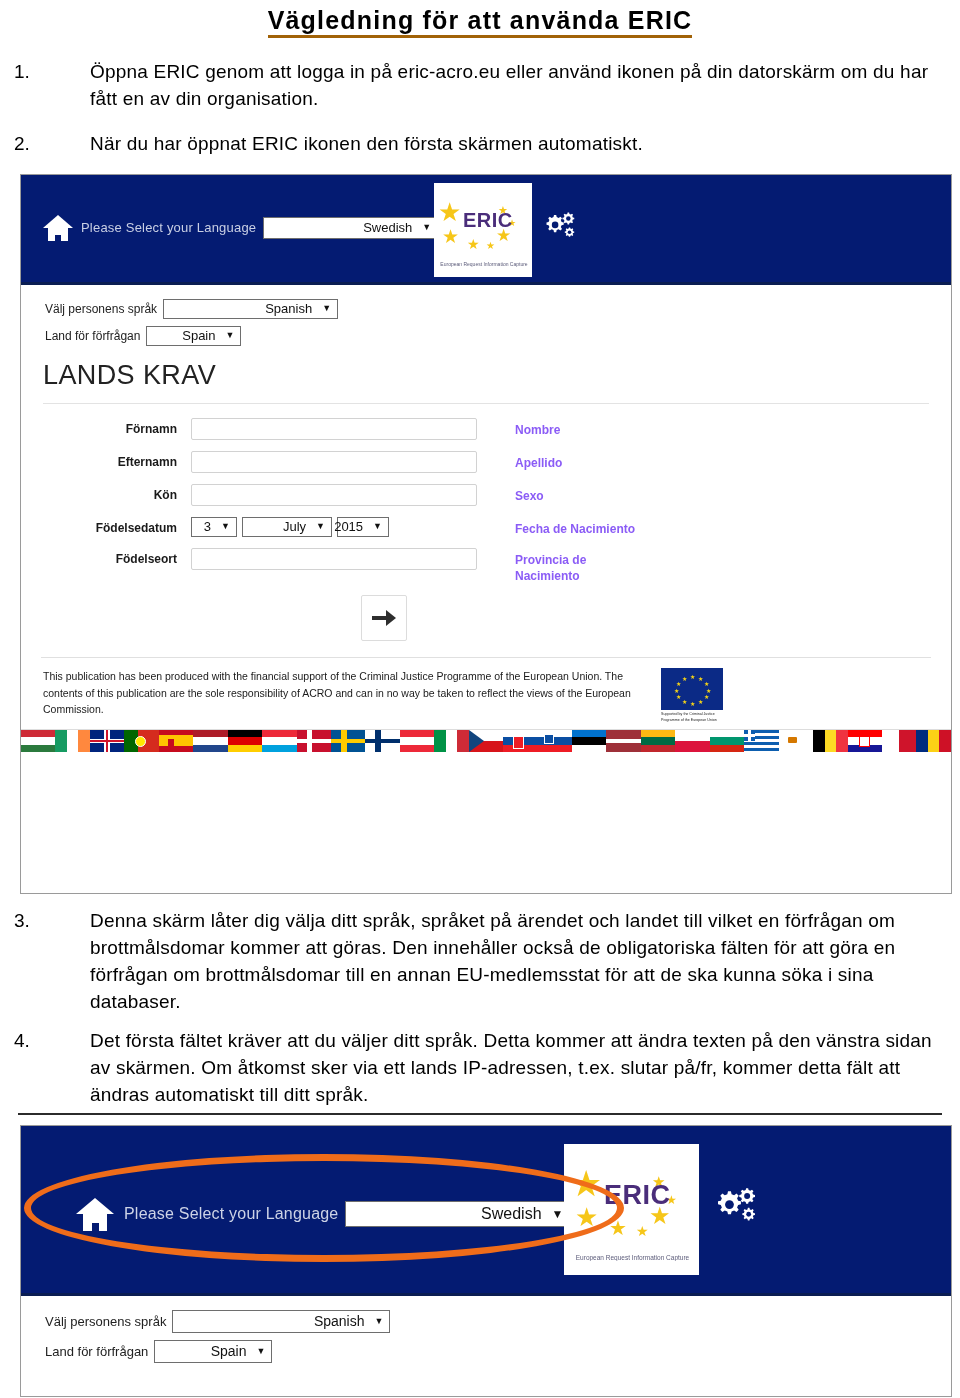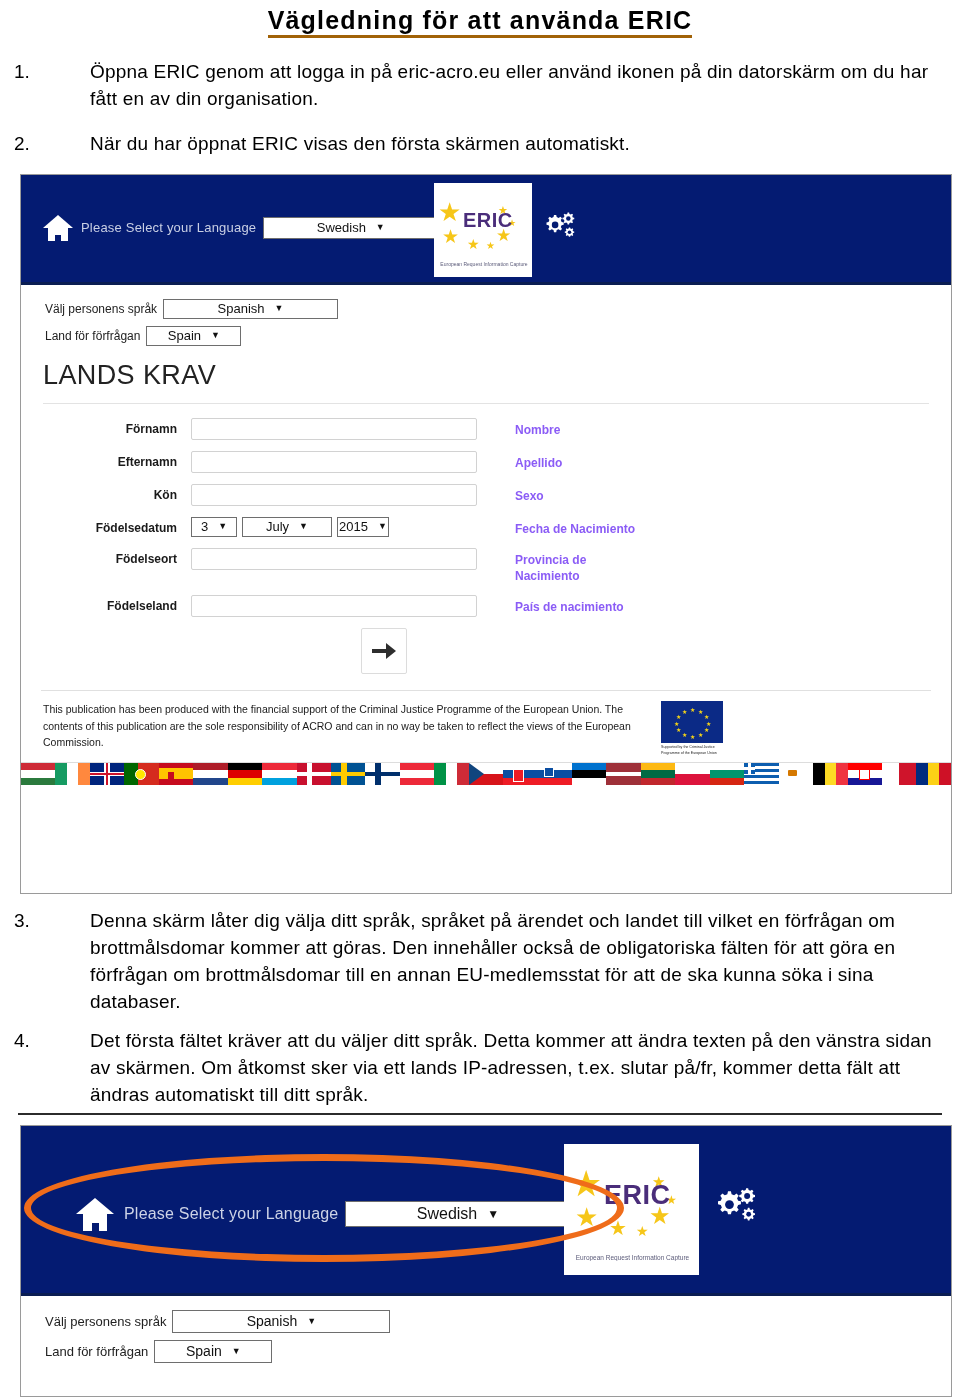--- a/index.html
+++ b/index.html
@@ -52,21 +52,21 @@
   .home-icon.big{width:38px;height:33px;flex:0 0 38px;margin-right:10px;}
   .home-icon.big .roof{border-left-width:19px;border-right-width:19px;border-bottom-width:16px;}
   .home-icon.big .body{left:7px;top:15px;width:24px;height:18px;}
   .home-icon.big .door{left:16px;top:25px;width:7px;height:8px;}
 
   .hdr-label{color:#c9cfe4;font-size:13px;white-space:nowrap;margin-right:7px;letter-spacing:.2px;}
   .hdr-label.big{font-size:16px;color:#cdd3e6;}
 
   .sel{
     background:#fff;border:1px solid #6e6e6e;box-sizing:border-box;
-    display:flex;align-items:center;justify-content:center;
+    display:flex;align-items:center;justify-content:flex-end;
     font-size:13px;color:#111;padding:0 6px;white-space:nowrap;
   }
   .sel .car{font-size:9px;line-height:1;margin-left:10px;}
   .sel-lang1{width:175px;height:22px;}
   .sel-lang2{width:225px;height:26px;font-size:16px;}
   .sel-lang2 .car{font-size:12px;}
 
   .eric-logo{
     position:absolute;background:#fff;overflow:hidden;
   }
@@ -170,21 +170,21 @@
     <span>Vägledning för att använda ERIC</span>
   </div>
 
   <div class="para-row" style="margin-top:22px;">
     <div class="para-num">1.</div>
     <div class="para-body">Öppna ERIC genom att logga in på eric-acro.eu eller använd ikonen på din datorskärm om du har fått en av din organisation.</div>
   </div>
 
   <div class="para-row" style="margin-top:18px;">
     <div class="para-num">2.</div>
-    <div class="para-body">När du har öppnat ERIC visas den första skärmen automatiskt.</div>
+    <div class="para-body">När du har öppnat ERIC ikonen den första skärmen automatiskt.</div>
   </div>
 
   <div class="shot shot1">
 
     <div class="hdr hdr1">
       <div class="hdr-row hdr-row1">
         <div class="home-icon">
           <div class="roof"></div>
             <div class="body"></div>
             <div class="door"></div>
@@ -294,27 +294,20 @@
         </div>
 
         <div class="frow">
           <div class="sv">Födelseort</div>
           <div class="fld">
               <div class="txt"></div>
             </div>
           <div class="es" style="max-width:130px;">Provincia de Nacimiento</div>
         </div>
 
-        <div class="frow">
-          <div class="sv">Födelseland</div>
-          <div class="fld">
-              <div class="txt"></div>
-            </div>
-          <div class="es">País de nacimiento</div>
-        </div>
 
 
         <div class="nextwrap">
           <div class="nextbtn">
             <svg width="26" height="24" viewBox="0 0 26 24" aria-hidden="true">
               <path d="M1 10 h14 V4 l10 8 -10 8 v-6 H1 z" fill="#2e2e2e"></path>
             </svg>
           </div>
         </div>
       </div>

